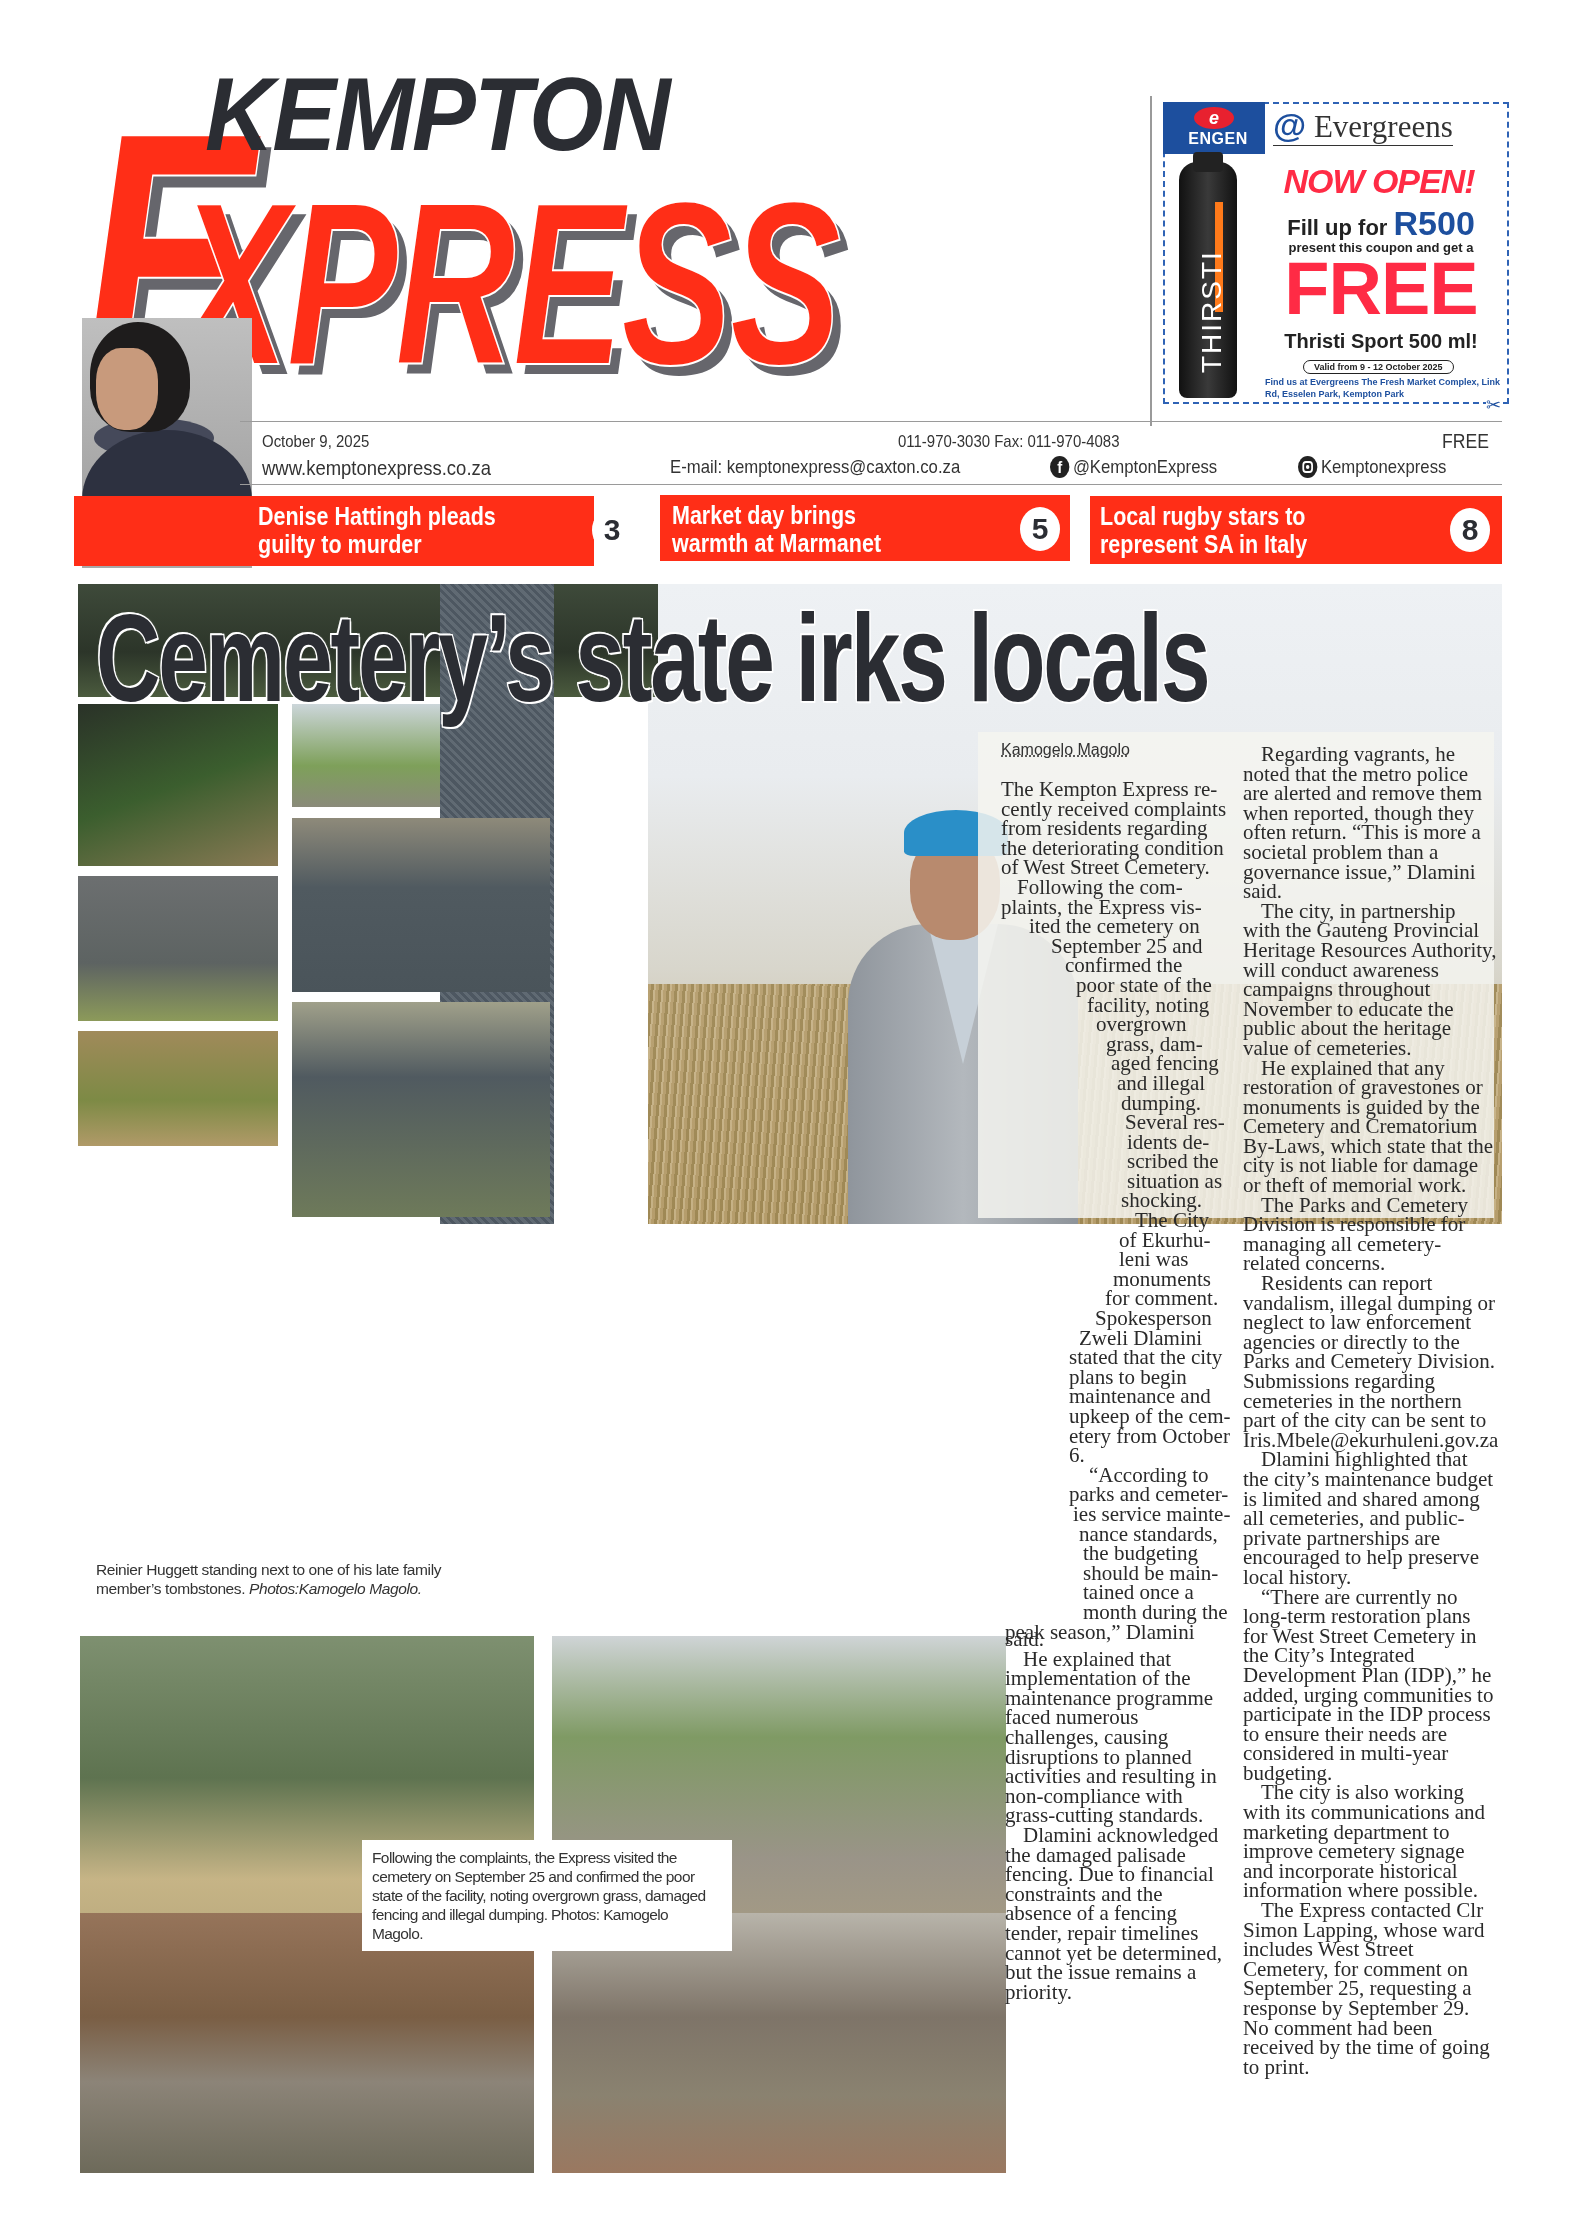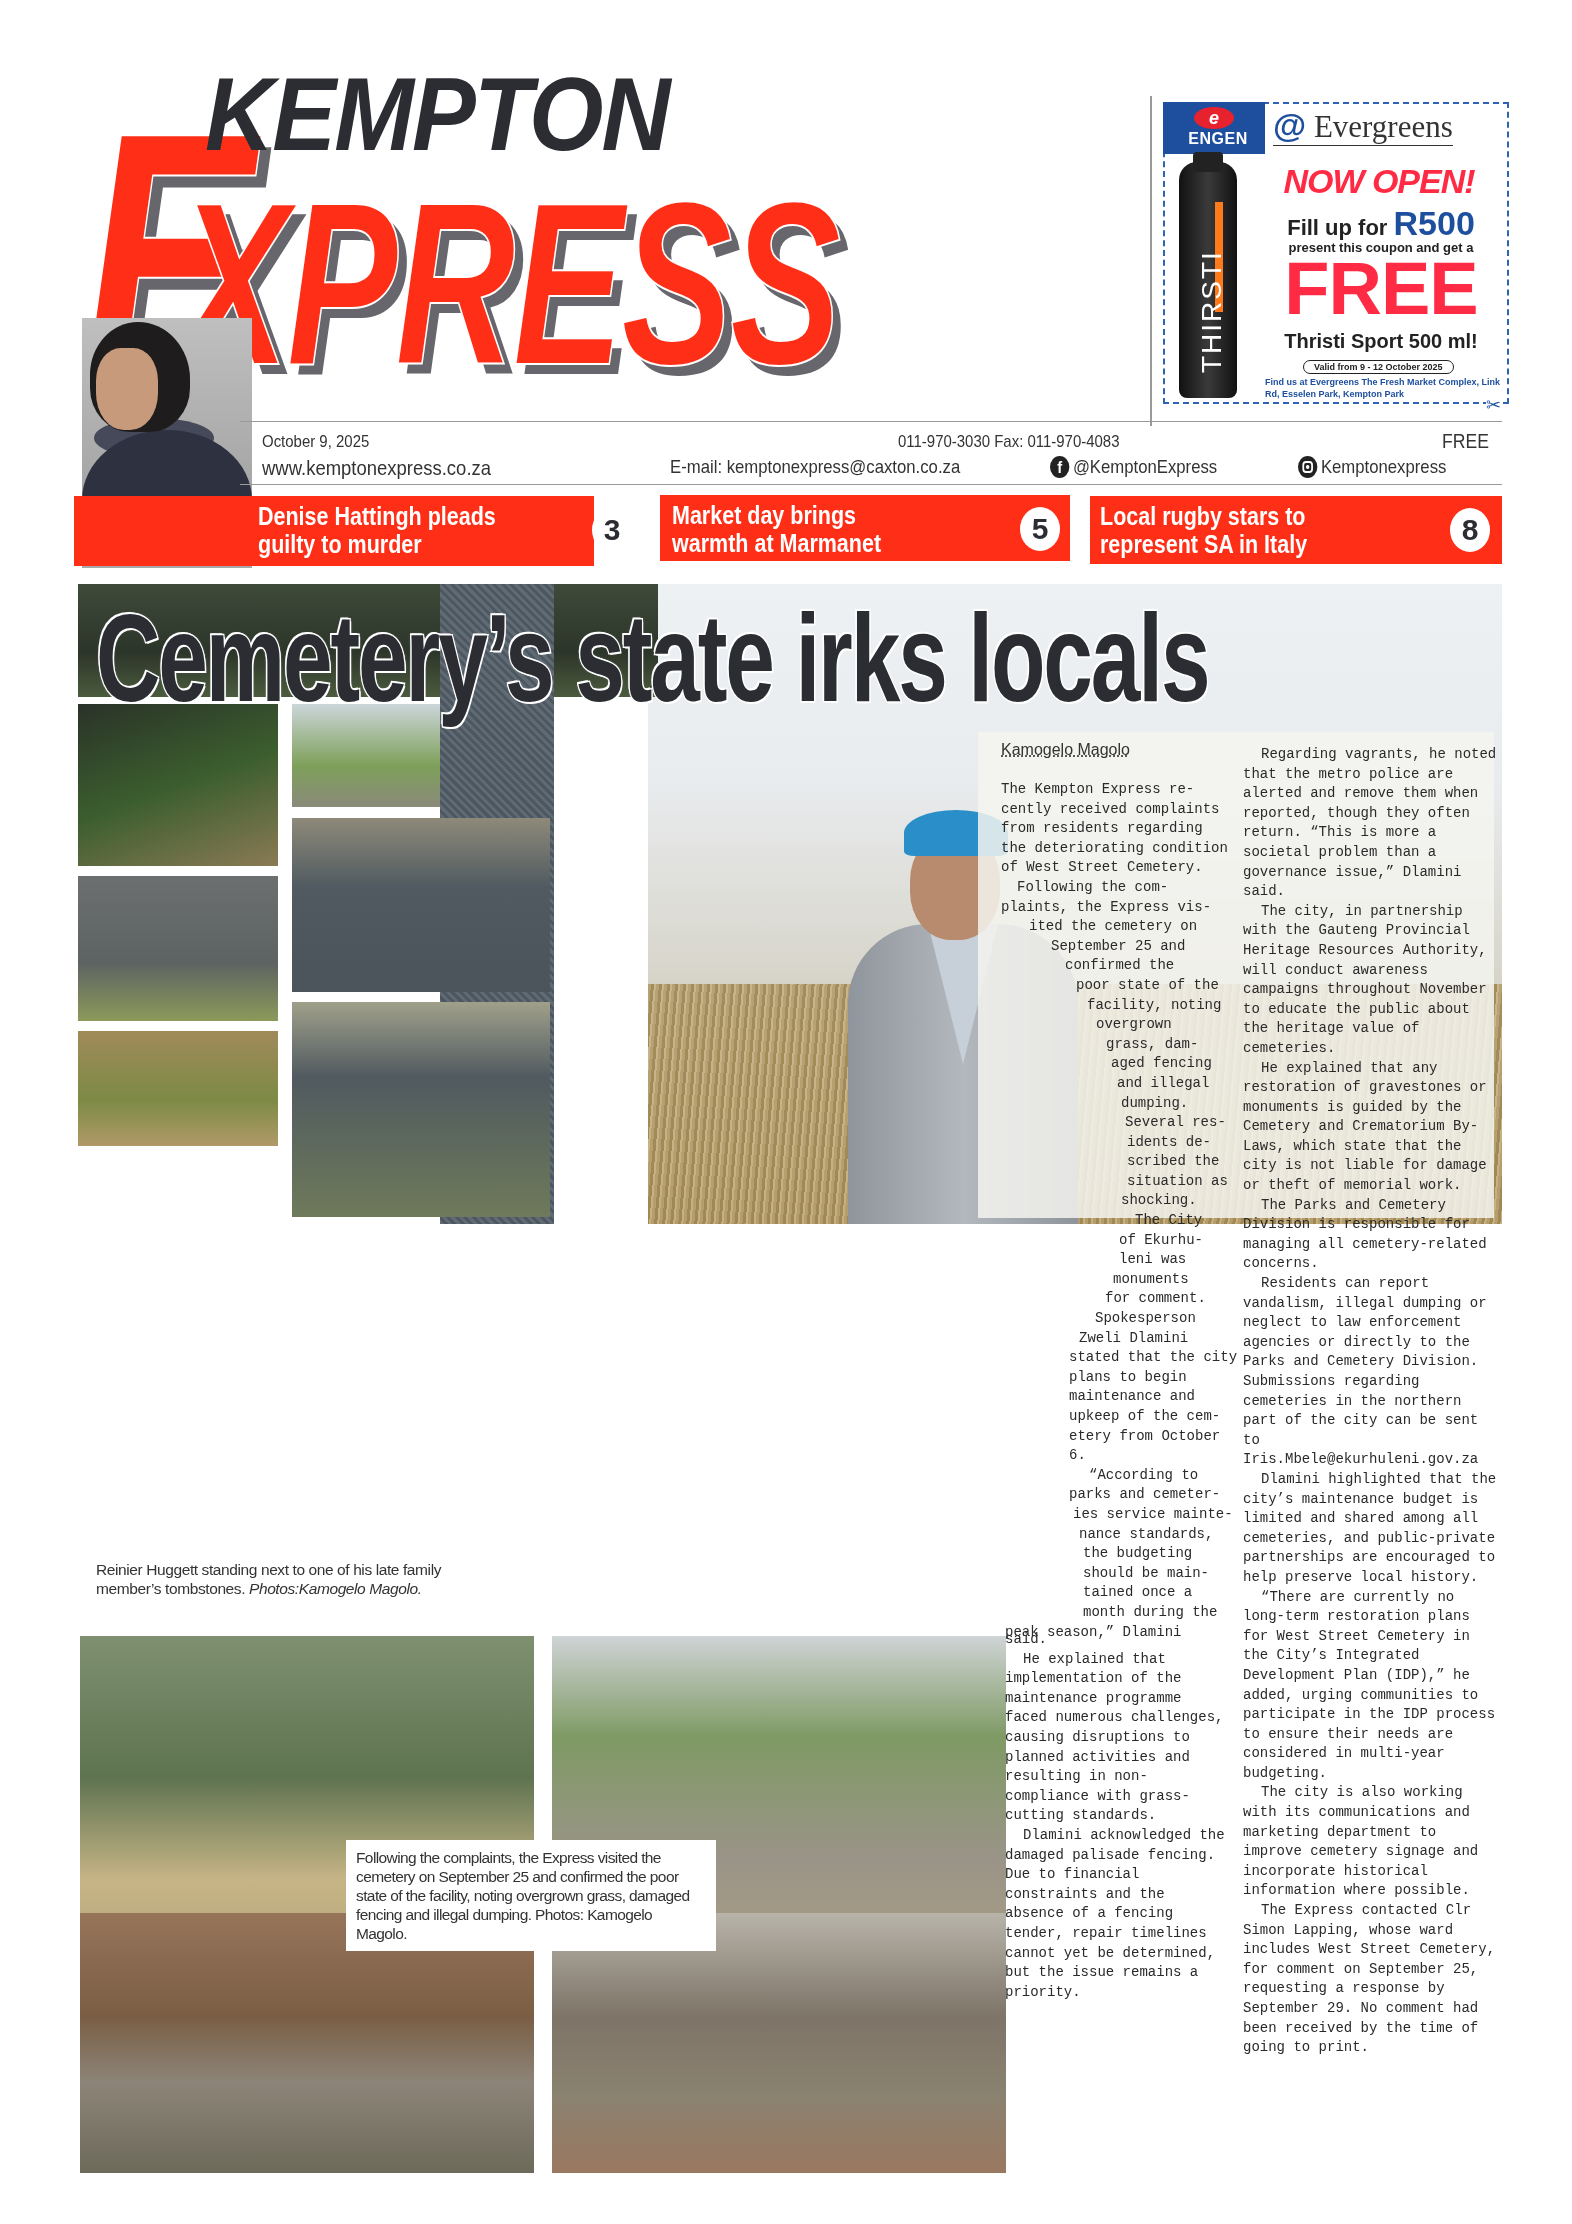--- a/index.html
+++ b/index.html
@@ -122,32 +122,32 @@
     font-family: "Liberation Sans", sans-serif; font-weight: 900;
     font-size: 124px; line-height: 1; color: #2b2d33; letter-spacing: -3px;
     transform: scaleX(0.72); transform-origin: left top;
     -webkit-text-stroke: 3px #fff; paint-order: stroke fill;
     text-shadow: 0 0 3px #fff, 2px 2px 0 #fff, -2px -2px 0 #fff;
   }
 
   
   .article-panel { position: absolute; left: 978px; top: 732px; width: 516px; height: 486px; background: rgba(245,244,240,0.85); }
   .byline { position: absolute; left: 1001px; top: 741px; font-family: "Liberation Sans", sans-serif; font-size: 16px; color: #333; text-decoration: underline dotted; }
-  .col { position: absolute; font-family: Liberation Mono, monospace; font-size: 14px; line-height: 19.6px; color: #2a2a2a; }
+  .col { position: absolute; font-family: Liberation Serif, serif; font-size: 21px; line-height: 19.6px; color: #2a2a2a; }
   .col p { text-indent: 18px; }
   .col p.noindent { text-indent: 0; }
   .col-1a { left: 1001px; top: 780px; width: 228px; }
   .col-1b { left: 1005px; top: 1630px; width: 225px; }
   .col-2 { left: 1243px; top: 745px; width: 254px; }
   .wrap-line { display: block; white-space: nowrap; }
 
   
   .caption { position: absolute; background: #fff; font-family: "Liberation Sans", sans-serif; color: #333; }
   .caption-1 { left: 88px; top: 1556px; width: 385px; padding: 4px 8px; font-size: 15.5px; line-height: 19px; letter-spacing: -0.4px; }
-  .caption-2 { left: 346px; top: 1840px; width: 370px; padding: 8px 10px; font-size: 15.5px; line-height: 19px; letter-spacing: -0.6px; }
+  .caption-2 { left: 362px; top: 1840px; width: 370px; padding: 8px 10px; font-size: 15.5px; line-height: 19px; letter-spacing: -0.6px; }
   .caption em { font-style: italic; }
 </style>
 </head>
 <body>
 
 <header class="masthead">
   <div class="logo-e">E</div>
   <div class="logo-xpress">XPRESS</div>
   <div class="logo-kempton">KEMPTON</div>
   <div class="masthead-divider"></div>

